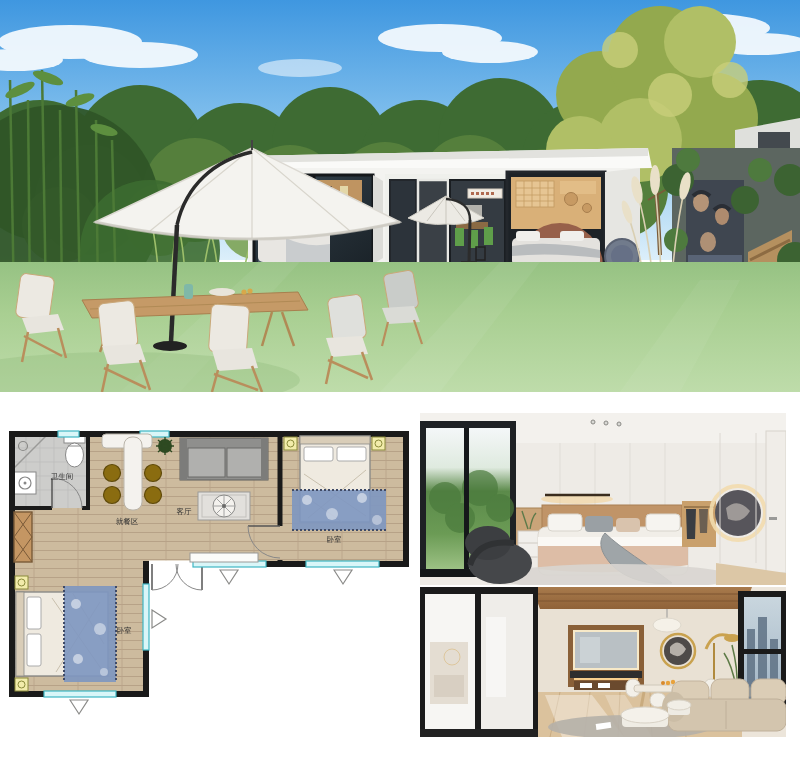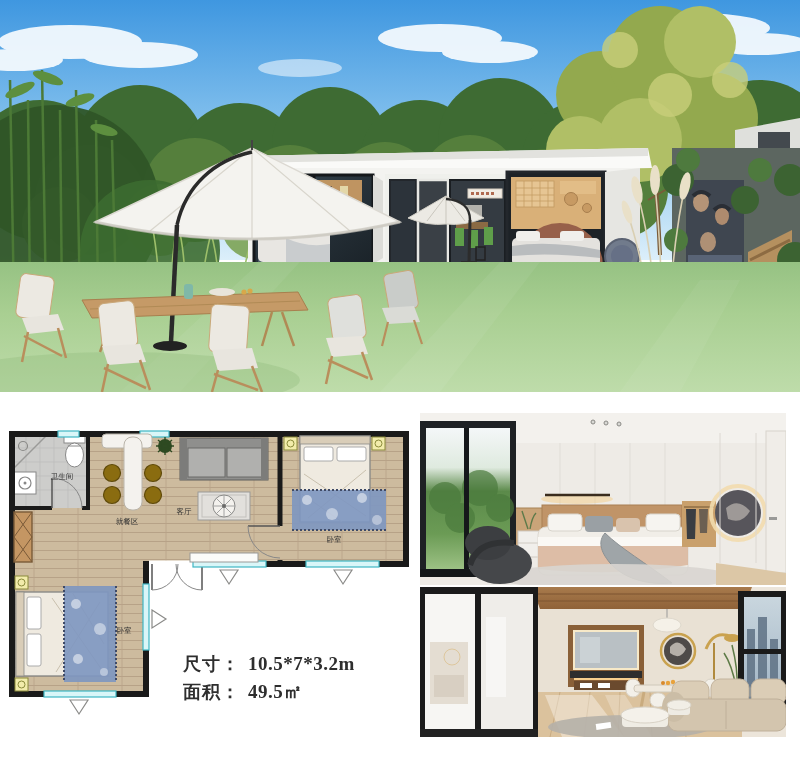--- a/index.html
+++ b/index.html
@@ -537,30 +537,20 @@
 
         <text x="50" y="45" font-size="7.5" fill="#333333" text-anchor="middle">卫生间</text>
         <text x="115" y="90" font-size="7.5" fill="#333333" text-anchor="middle">就餐区</text>
         <text x="172" y="80" font-size="7.5" fill="#333333" text-anchor="middle">客厅</text>
         <text x="322" y="108" font-size="7.5" fill="#333333" text-anchor="middle">卧室</text>
         <text x="112" y="199" font-size="7.5" fill="#333333" text-anchor="middle">卧室</text>
       </g>
     </svg>
   </div>
 
-  <div class="specs">
-    <div class="spec-row">
-      <span class="spec-label">尺寸：</span>
-      <span class="spec-value">10.5*7*3.2m</span>
-    </div>
-    <div class="spec-row">
-      <span class="spec-label">面积：</span>
-      <span class="spec-value">49.5㎡</span>
-    </div>
-  </div>
 
   <div class="photo photo1">
     <svg viewBox="0 0 366 172" width="366" height="172">
       <defs>
         <linearGradient id="winView" x1="0" y1="0" x2="0" y2="1">
           <stop offset="0" stop-color="#f4f7f8"></stop>
             <stop offset=".28" stop-color="#dfeadf"></stop>
           <stop offset=".45" stop-color="#5b8a4a"></stop>
             <stop offset=".75" stop-color="#6b9b55"></stop>
             <stop offset="1" stop-color="#9cc184"></stop>

